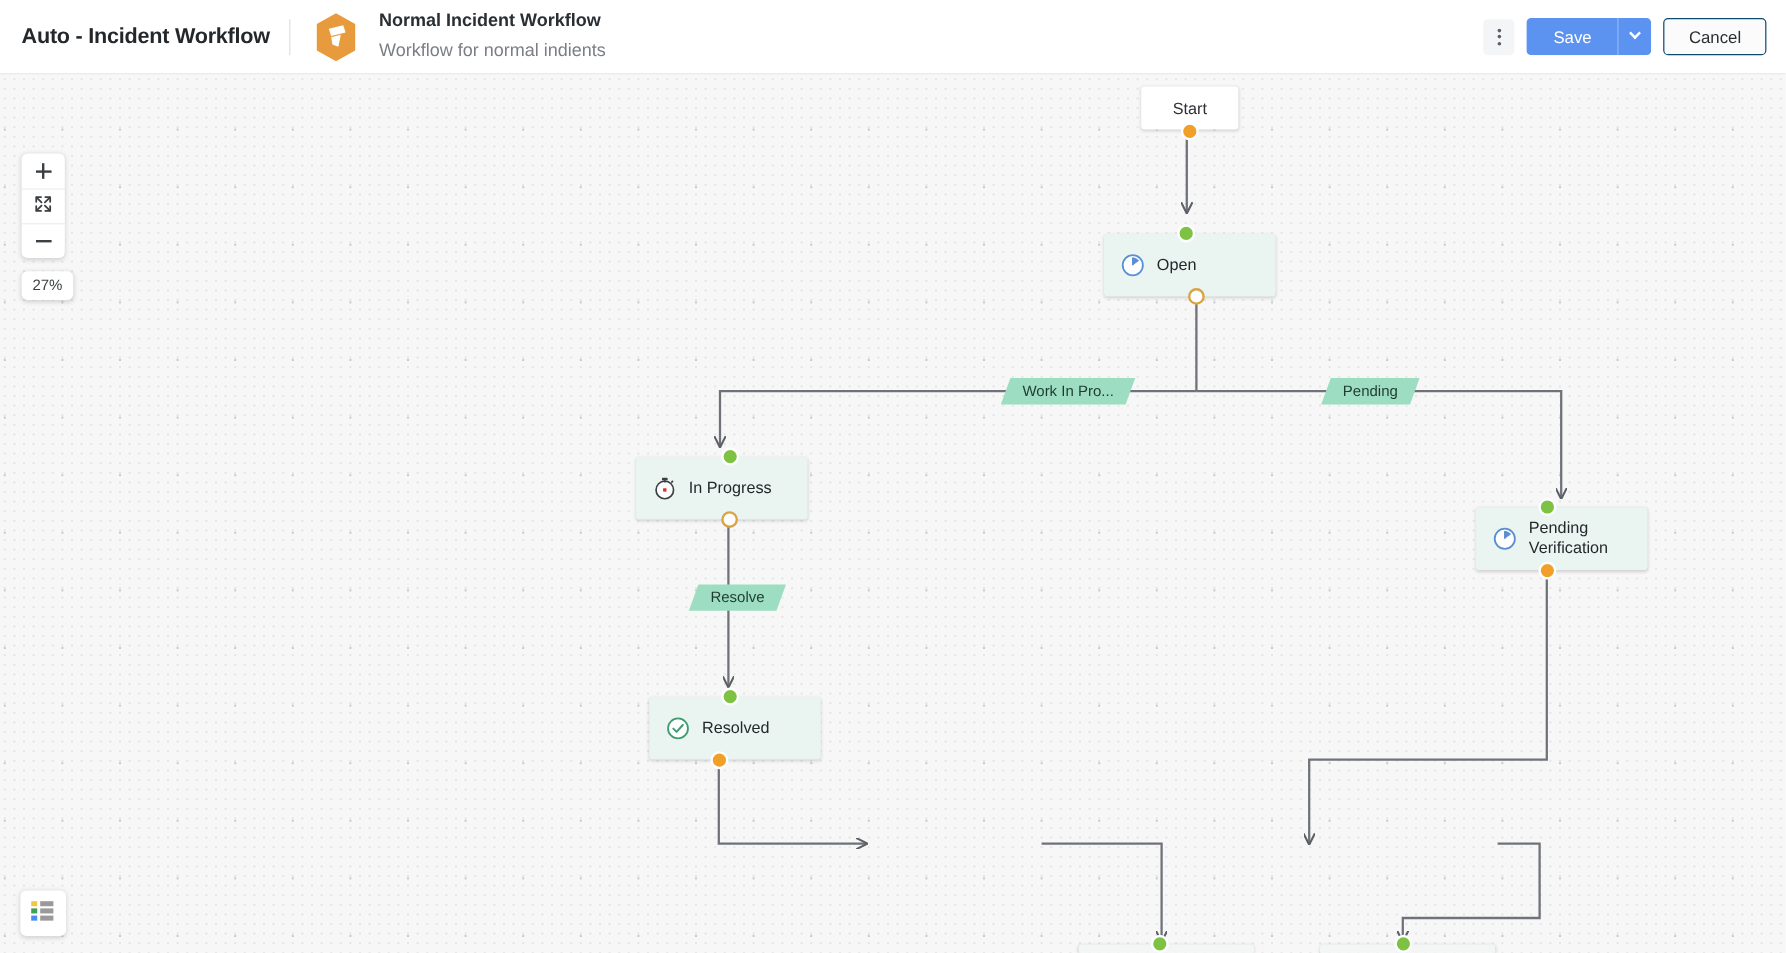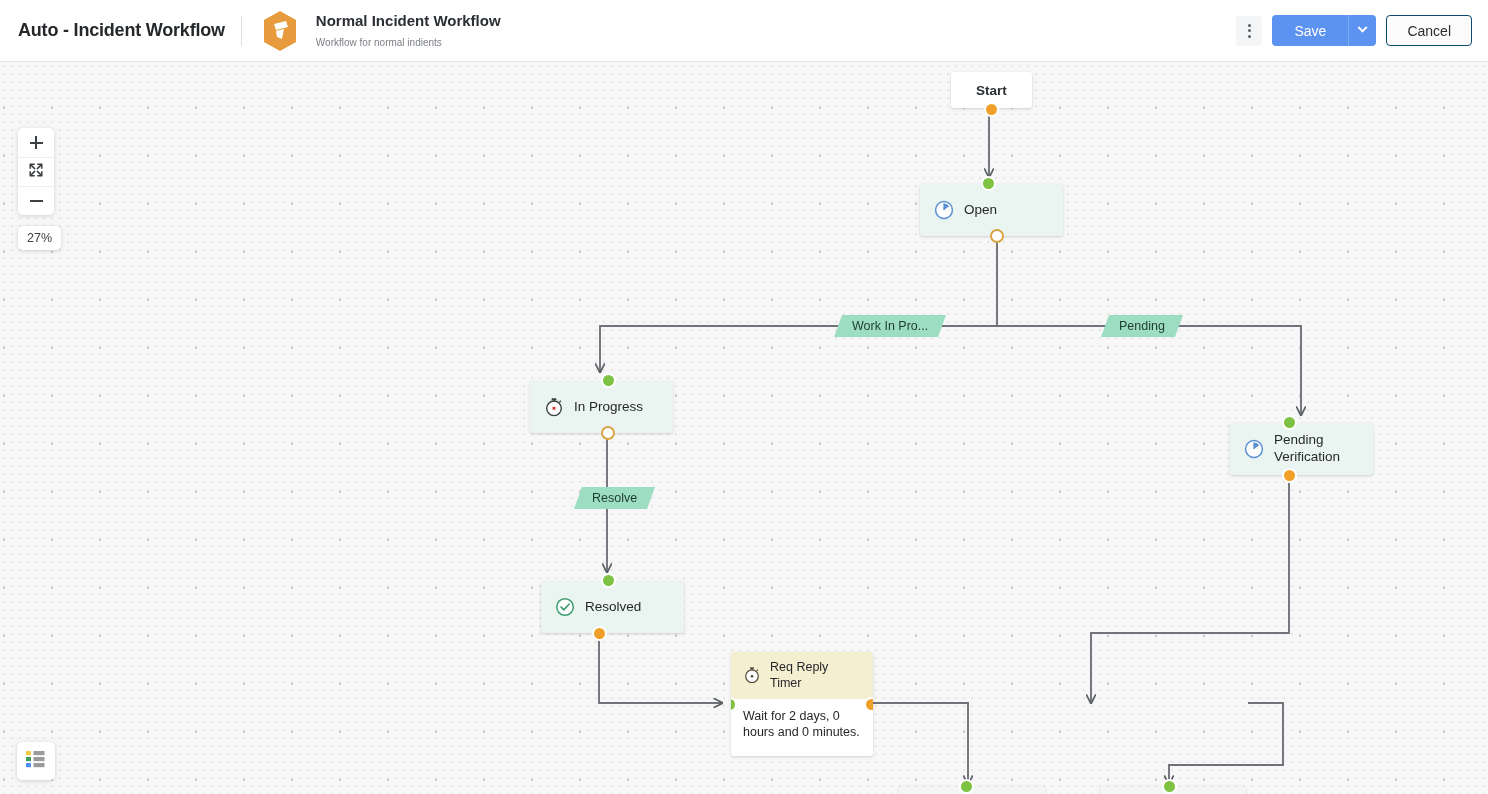--- a/index.html
+++ b/index.html
@@ -28,21 +28,21 @@
   }
   .hdr-logo {
     width: 44px; height: 48px; position: relative; flex: 0 0 auto;
   }
   .hdr-logo svg { display: block; }
   .hdr-meta { margin-left: 14px; line-height: 1.25; }
   .hdr-meta .name {
     font-size: 15px; font-weight: bold; color: #2b2f33; white-space: nowrap;
   }
   .hdr-meta .desc {
-    font-size: 10px; color: #7b7f85; white-space: nowrap; margin-top: 6px;
+    font-size: 15px; color: #7b7f85; white-space: nowrap; margin-top: 6px;
   }
   .hdr-right {
     margin-left: auto; display: flex; align-items: center; gap: 10px;
     padding-right: 16px;
   }
   .kebab-btn {
     width: 26px; height: 30px; border-radius: 4px; background: #f4f5f6;
     display: flex; flex-direction: column; align-items: center;
     justify-content: center; gap: 2.5px; cursor: pointer; border: none;
   }
@@ -248,26 +248,26 @@
   <div class="tlabel" style="left:838px; top:253px;">
     <span>Work In Pro...</span>
   </div>
   <div class="tlabel" style="left:1105px; top:253px;">
     <span>Pending</span>
   </div>
   <div class="tlabel" style="left:578px; top:425px;">
     <span>Resolve</span>
   </div>
 
-  <div class="node node-start" style="left:951px; top:10px; width:81px; height:36px;font-weight:bold;">
+  <div class="node node-start" style="left:951px; top:10px; width:81px; height:36px;">
     <span>Start</span>
     <div class="handle out" style="left:33px; top:30px;"></div>
   </div>
 
-  <div class="node node-state" style="left:920px; top:122px; width:143px; height:52px;">
+  <div class="node node-state" style="left:920px; top:133px; width:143px; height:52px;">
     <div class="handle in" style="left:61px; top:-8px;"></div>
     <span class="node-icon">
       <svg width="20" height="20" viewBox="0 0 20 20">
         <circle cx="10" cy="10" r="8.4" fill="#ffffff" stroke="#5b8fd4" stroke-width="1.5"></circle>
         <path d="M10 10 L10 3.5 A6.5 6.5 0 0 1 15.2 6.3 Z" fill="#5b8fd4"></path>
         <path d="M10 10 L10 3.5" stroke="#5b8fd4" stroke-width="1.3"></path>
       </svg>
     </span>
     <span class="label">Open</span>
     <div class="handle out-hollow" style="left:70px; top:45px;"></div>
@@ -306,37 +306,20 @@
       <svg width="20" height="20" viewBox="0 0 20 20">
         <circle cx="10" cy="10" r="8.4" fill="#ffffff" stroke="#5b8fd4" stroke-width="1.5"></circle>
         <path d="M10 10 L10 3.5 A6.5 6.5 0 0 1 15.2 6.3 Z" fill="#5b8fd4"></path>
         <path d="M10 10 L10 3.5" stroke="#5b8fd4" stroke-width="1.3"></path>
       </svg>
     </span>
     <span class="label">Pending Verification</span>
     <div class="handle out" style="left:52px; top:45px;"></div>
   </div>
 
-  <div class="node node-timer" style="left:731px; top:590px; width:142px; height:104px;">
-    <div class="timer-head">
-      <span class="node-icon">
-        <svg width="18" height="18" viewBox="0 0 20 20">
-          <circle cx="10" cy="11.4" r="7" fill="#ffffff" stroke="#55513a" stroke-width="1.4"></circle>
-          <rect x="7.7" y="1.4" width="4.6" height="1.9" rx="0.7" fill="#55513a"></rect>
-          <path d="M10 3.3 L10 5" stroke="#55513a" stroke-width="1.4"></path>
-          <path d="M15.3 5.3 L16.6 4" stroke="#55513a" stroke-width="1.4"></path>
-          <circle cx="10" cy="11.4" r="1.5" fill="#55513a"></circle>
-        </svg>
-      </span>
-      <span class="label">Req Reply Timer</span>
-    </div>
-    <div class="timer-body">Wait for 2 days, 0 hours and 0 minutes.</div>
-    <div class="handle in" style="left:-9px; top:45px;"></div>
-    <div class="handle out" style="left:133px; top:45px;"></div>
-  </div>
 
 
   <div class="node" style="left:899px; top:725px; width:146px; height:40px; background:#f4f6f6;">
     <div class="handle in" style="left:60px; top:-8px;"></div>
   </div>
   <div class="node" style="left:1100px; top:725px; width:146px; height:40px; background:#f4f6f6;">
     <div class="handle in" style="left:62px; top:-8px;"></div>
   </div>
 
   <div class="zoom-stack">

